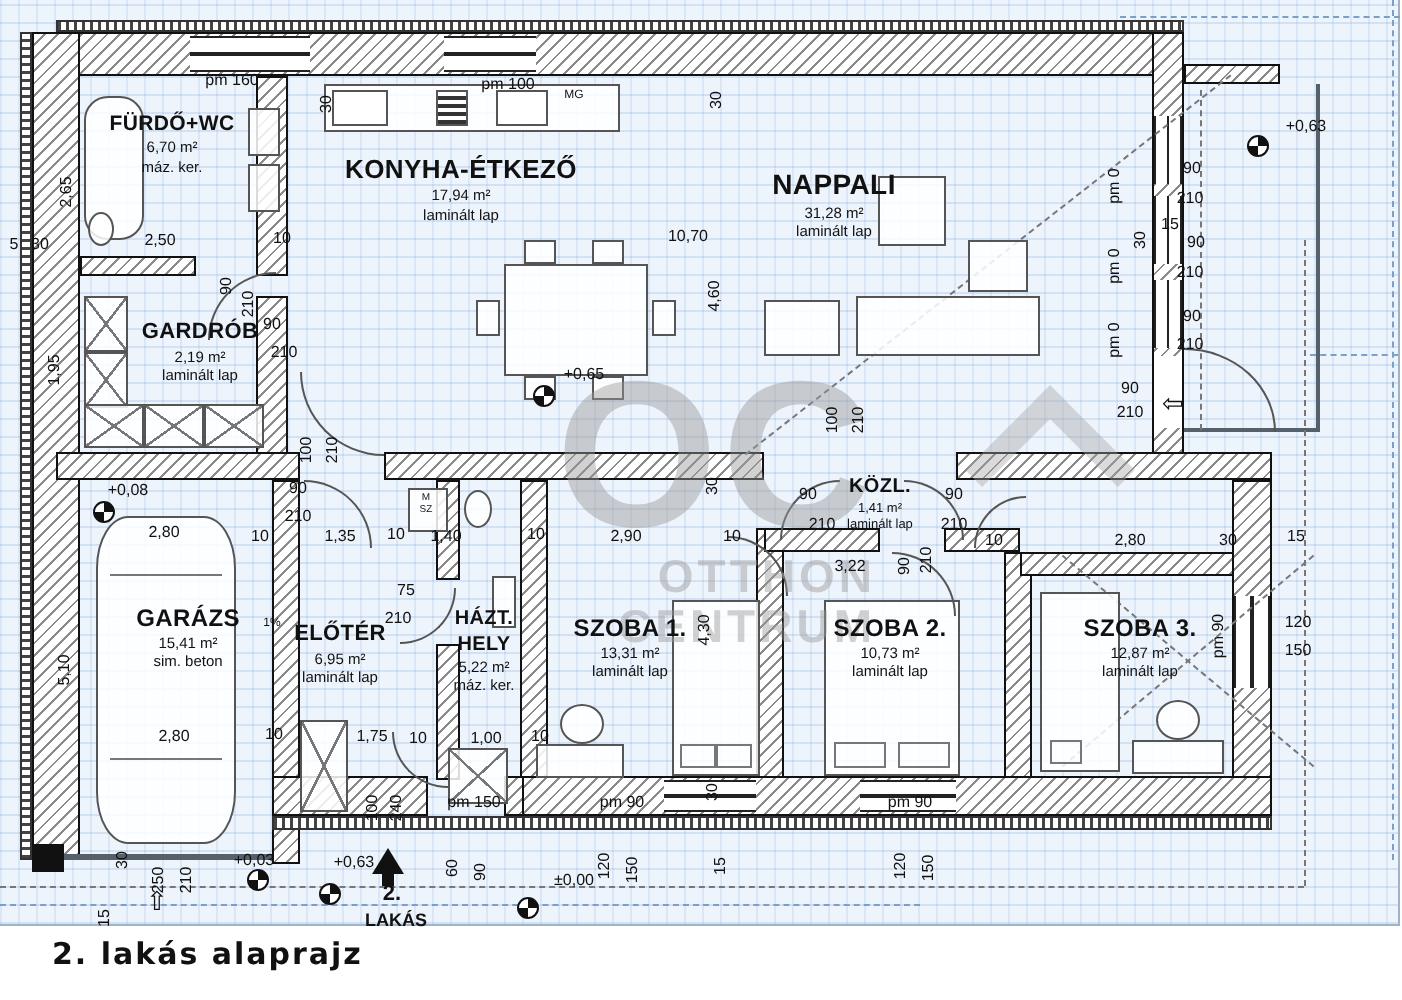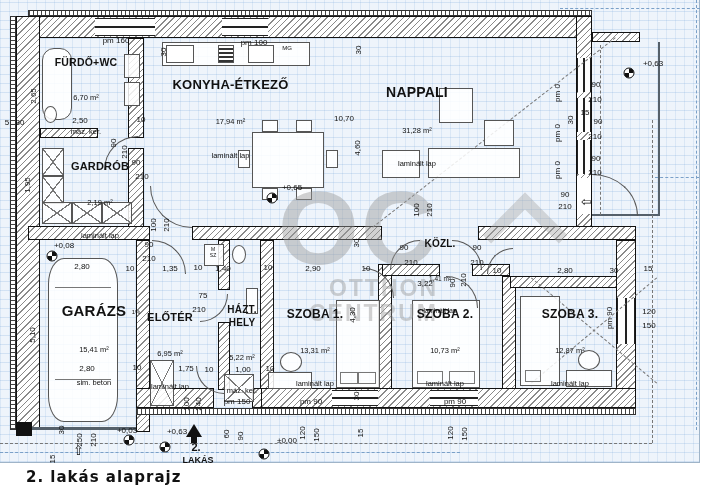--- a/index.html
+++ b/index.html
@@ -26,21 +26,21 @@
     linear-gradient(to top right,transparent calc(50% - .6px),#777 calc(50% - .6px) calc(50% + .6px),transparent calc(50% + .6px)),
     linear-gradient(to bottom right,transparent calc(50% - .6px),#777 calc(50% - .6px) calc(50% + .6px),transparent calc(50% + .6px)),
     rgba(255,255,255,.85);}
   .arc{position:absolute;box-sizing:border-box;}
   .dash{position:absolute;border-top:1.2px dashed #777;}
   .dashv{position:absolute;border-left:1.2px dashed #777;}
   .bdash{position:absolute;border-top:1.2px dashed #7aa0c8;}
   .bdashv{position:absolute;border-left:1.2px dashed #7aa0c8;}
   .room{position:absolute;text-align:center;line-height:1.25;}
   .room .rn{font-weight:bold;font-size:11px;letter-spacing:.2px;}
-  .room .ra,.room .rf{font-size:7.5px;margin-top:24px;}
+  .room .ra,.room .rf{font-size:7.5px;}
   .dim{position:absolute;transform:translate(-50%,-50%);font-size:8px;white-space:nowrap;color:#111;}
   .dim.rot{transform:translate(-50%,-50%) rotate(-90deg);}
   .lvl{position:absolute;width:11px;height:11px;border:1px solid #111;border-radius:50%;
        transform:translate(-50%,-50%);box-sizing:border-box;
        background:conic-gradient(#111 0 25%, #fff 0 50%, #111 0 75%, #fff 0);}
   #watermark{position:absolute;left:278px;top:182px;width:160px;text-align:right;
        color:#9a9a9a;opacity:.45;pointer-events:none;}
   #watermark .wm1{font-size:104px;font-weight:bold;line-height:.9;letter-spacing:2px;}
   #watermark .wm2,#watermark .wm3{font-size:23px;font-weight:bold;letter-spacing:2px;line-height:1.1;}
   .chev{position:absolute;width:60px;height:60px;border-top:12px solid #a5a5a5;border-right:12px solid #a5a5a5;
@@ -198,21 +198,21 @@
       <div class="rn" style="font-size:14px">NAPPALI</div>
       <div class="ra">31,28 m²</div>
       <div class="rf">laminált lap</div>
     </div>
     <div class="room" id="r-gardrob" style="left:50px;top:160px;width:100px">
       <div class="rn">GARDRÓB</div>
       <div class="ra">2,19 m²</div>
       <div class="rf">laminált lap</div>
     </div>
     <div class="room" id="r-garazs" style="left:40px;top:302px;width:108px">
-      <div class="rn" style="font-size:15px">GARÁZS</div>
+      <div class="rn" style="font-size:12px">GARÁZS</div>
       <div class="ra">15,41 m²</div>
       <div class="rf">sim. beton</div>
     </div>
     <div class="room" id="r-eloter" style="left:126px;top:311px;width:88px">
       <div class="rn">ELŐTÉR</div>
       <div class="ra">6,95 m²</div>
       <div class="rf">laminált lap</div>
     </div>
     <div class="room" id="r-hazthely" style="left:210px;top:304px;width:64px">
       <div class="rn" style="font-size:10px">HÁZT.</div>

